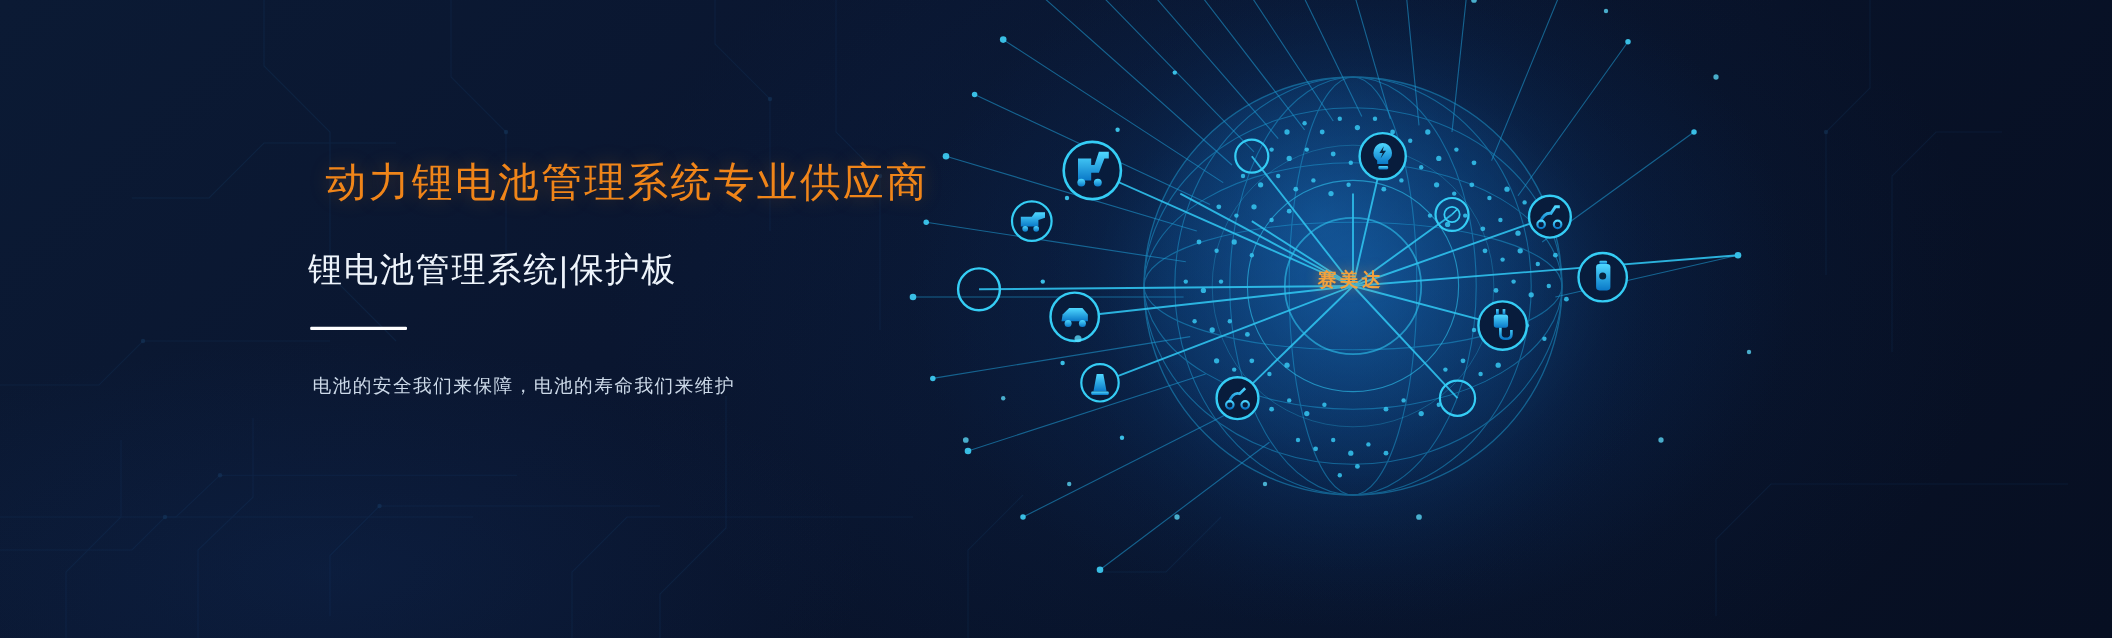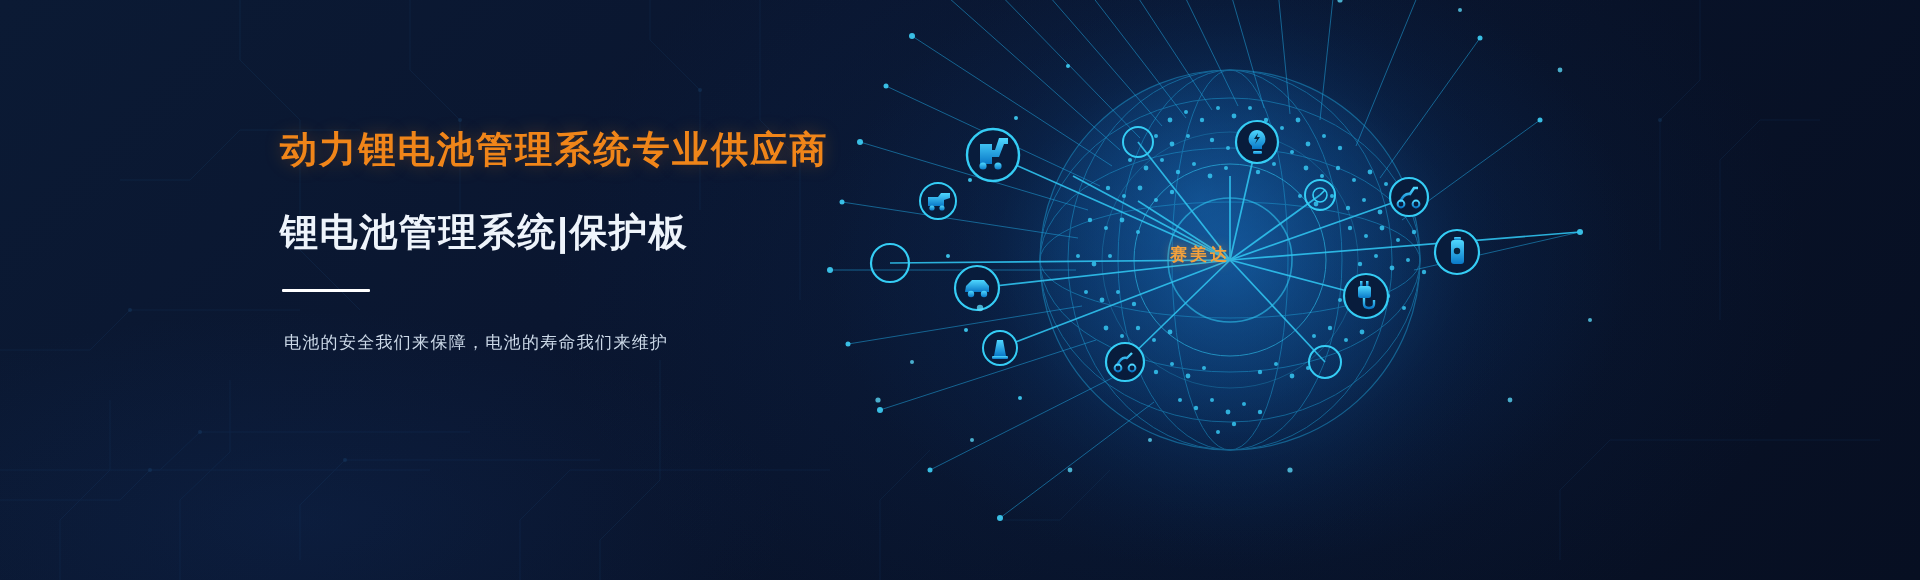--- a/index.html
+++ b/index.html
@@ -16,40 +16,40 @@
   }
 
   
   .circuitry{position:absolute;inset:0;opacity:.40;}
   .haze{position:absolute;inset:0;pointer-events:none;
     background:radial-gradient(ellipse 700px 300px at 300px 520px, rgba(20,60,120,.18), rgba(0,0,0,0) 70%);}
 
   
   .copy{position:absolute;left:280px;top:128px;width:620px;}
   .headline{
-    font-size:37px;line-height:1.18;font-weight:700;color:#f08519;
-    letter-spacing:2.2px;white-space:nowrap;margin:0;
+    font-size:37px;line-height:1.18;font-weight:400;color:#f08519;
+    letter-spacing:2.2px;white-space:nowrap;margin:16px;
     text-shadow:0 0 18px rgba(240,133,25,.28);
   }
   .subhead{
-    font-size:38px;line-height:1.2;font-weight:700;color:#eef4fb;
+    font-size:31px;line-height:1.2;font-weight:400;color:#eef4fb;
     letter-spacing:1.6px;white-space:nowrap;margin:38px 0 0 0;
   }
   .rule{width:88px;height:3px;background:#ffffff;margin:34px 0 0 2px;border-radius:1px;}
   .tagline{
     font-size:17px;line-height:1.5;color:#ccd9e8;letter-spacing:1.3px;
     white-space:nowrap;margin:38px 0 0 4px;font-weight:400;
   }
 
   
   #globe-art{position:absolute;left:820px;top:-30px;width:820px;height:640px;}
   .brand-core{
     position:absolute;left:1170px;top:243px;
     font-size:17px;letter-spacing:3px;color:#f3a13c;font-weight:700;
-    text-shadow:0 0 12px rgba(243,161,60,.55);pointer-events:none;
+    text-shadow:0 0 12px rgba(243,161,60,.55);pointer-events:none;padding-left:28px;
   }
 </style>
 </head>
 <body>
 
 <div id="banner">
 
   <svg class="circuitry" viewBox="0 0 1920 580" preserveAspectRatio="none">
     <g stroke="#12running" fill="none"></g>
     <g stroke="#17406e" stroke-width="1" fill="none" opacity=".55">

